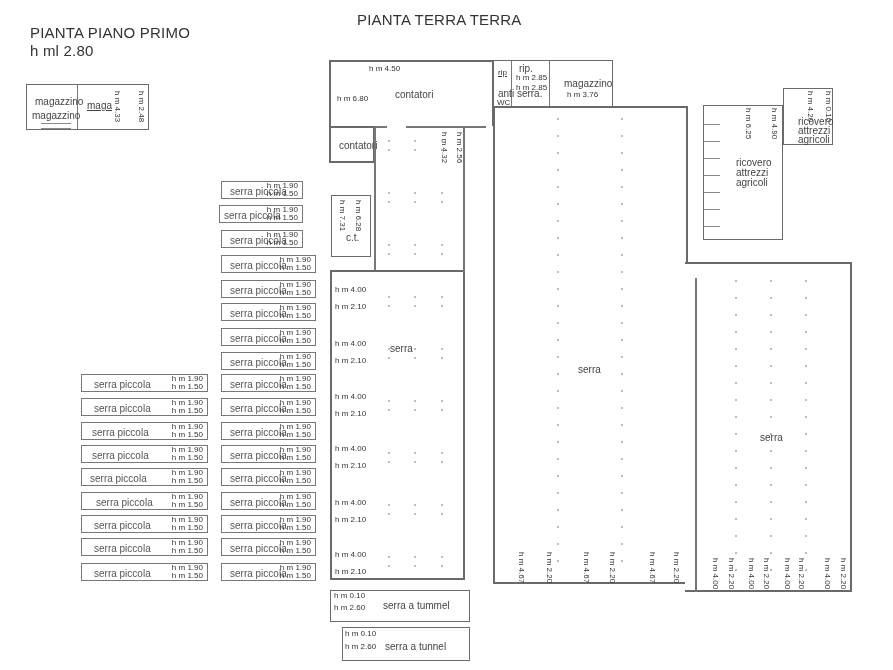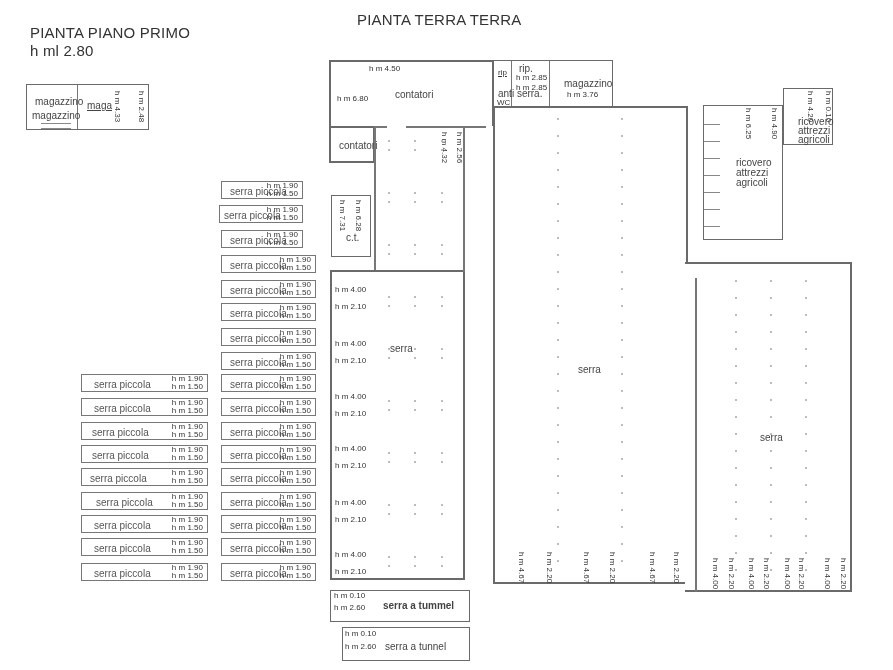--- a/index.html
+++ b/index.html
@@ -260,21 +260,21 @@
   </div>
 <div class="sp" style="left:81px;top:563px;width:127px;">
     <span class="name" style="left:12px">serra piccola</span>
     <span class="h1">h m 1.90</span>
     <span class="h2">h m 1.50</span>
   </div>
 
 <div class="room thin" style="left:330px;top:590px;width:140px;height:32px;">
   <div class="lbl sm" style="left:3px;top:1px;">h m 0.10</div>
   <div class="lbl sm" style="left:3px;top:13px;">h m 2.60</div>
-  <div class="lbl" style="left:52px;top:10px;font-weight:bold;">serra a tummel</div>
+  <div class="lbl" style="left:52px;top:10px;">serra a tummel</div>
 </div>
 <div class="room thin" style="left:342px;top:627px;width:128px;height:34px;">
   <div class="lbl sm" style="left:2px;top:2px;">h m 0.10</div>
   <div class="lbl sm" style="left:2px;top:15px;">h m 2.60</div>
   <div class="lbl" style="left:42px;top:14px;">serra a tunnel</div>
 </div>
 
 <div id="dots">
     <div class="dot" style="left: 557px; top: 118px;"></div>
     <div class="dot" style="left: 621px; top: 118px;"></div>

